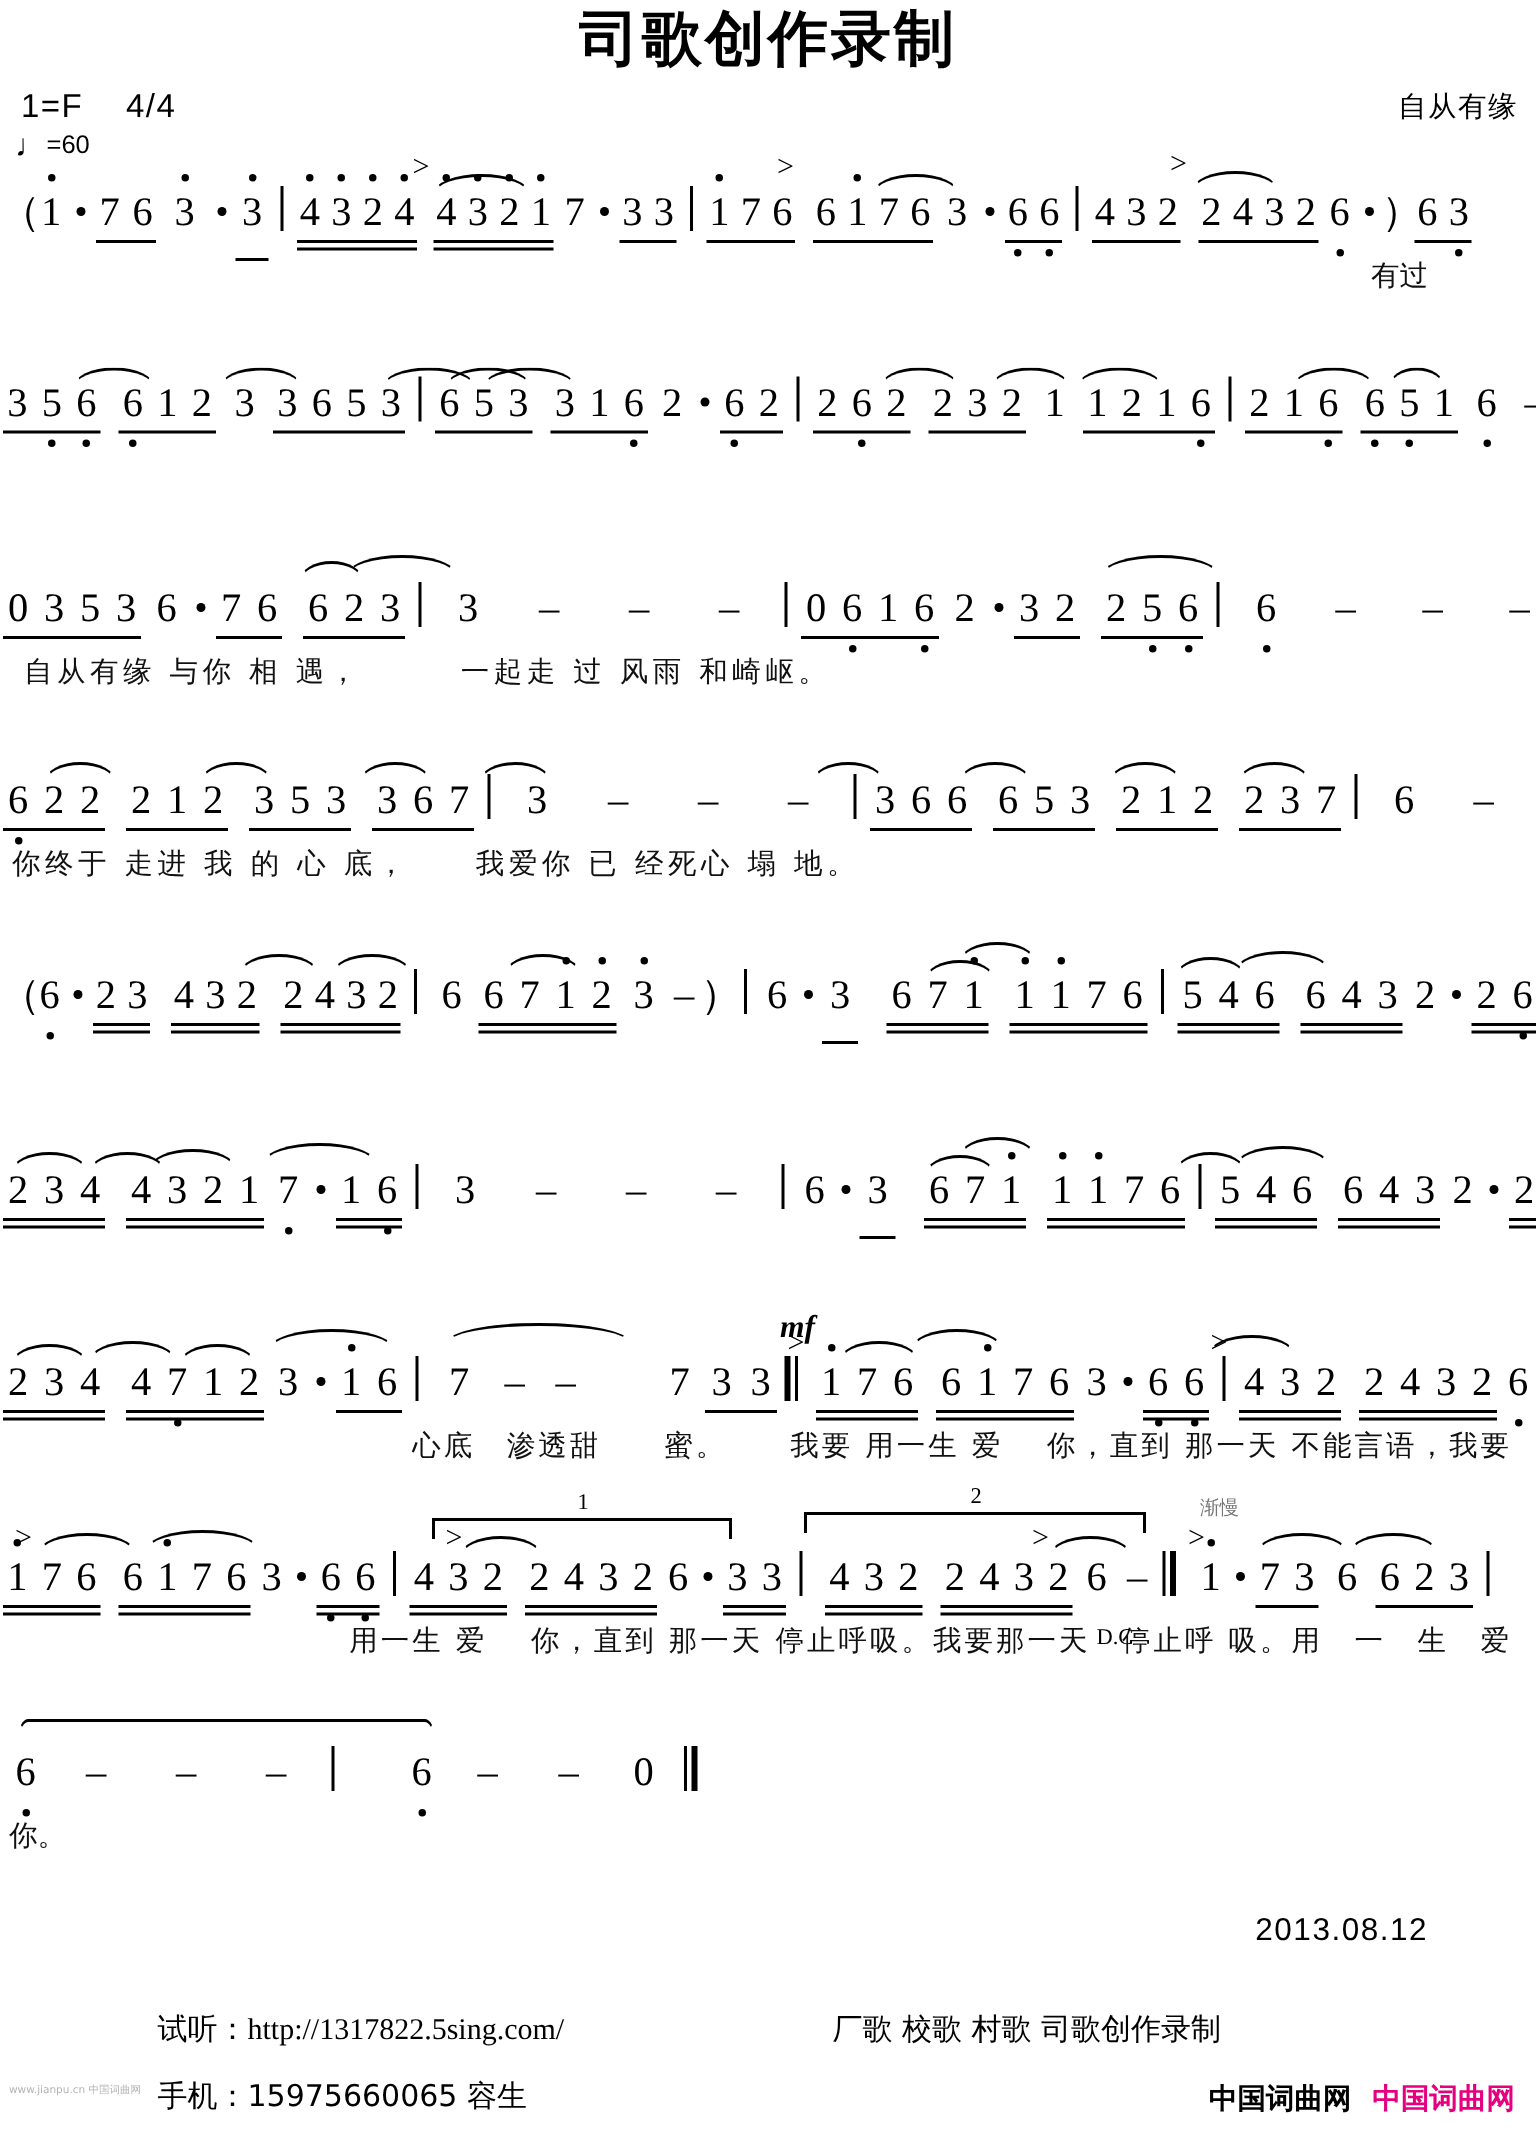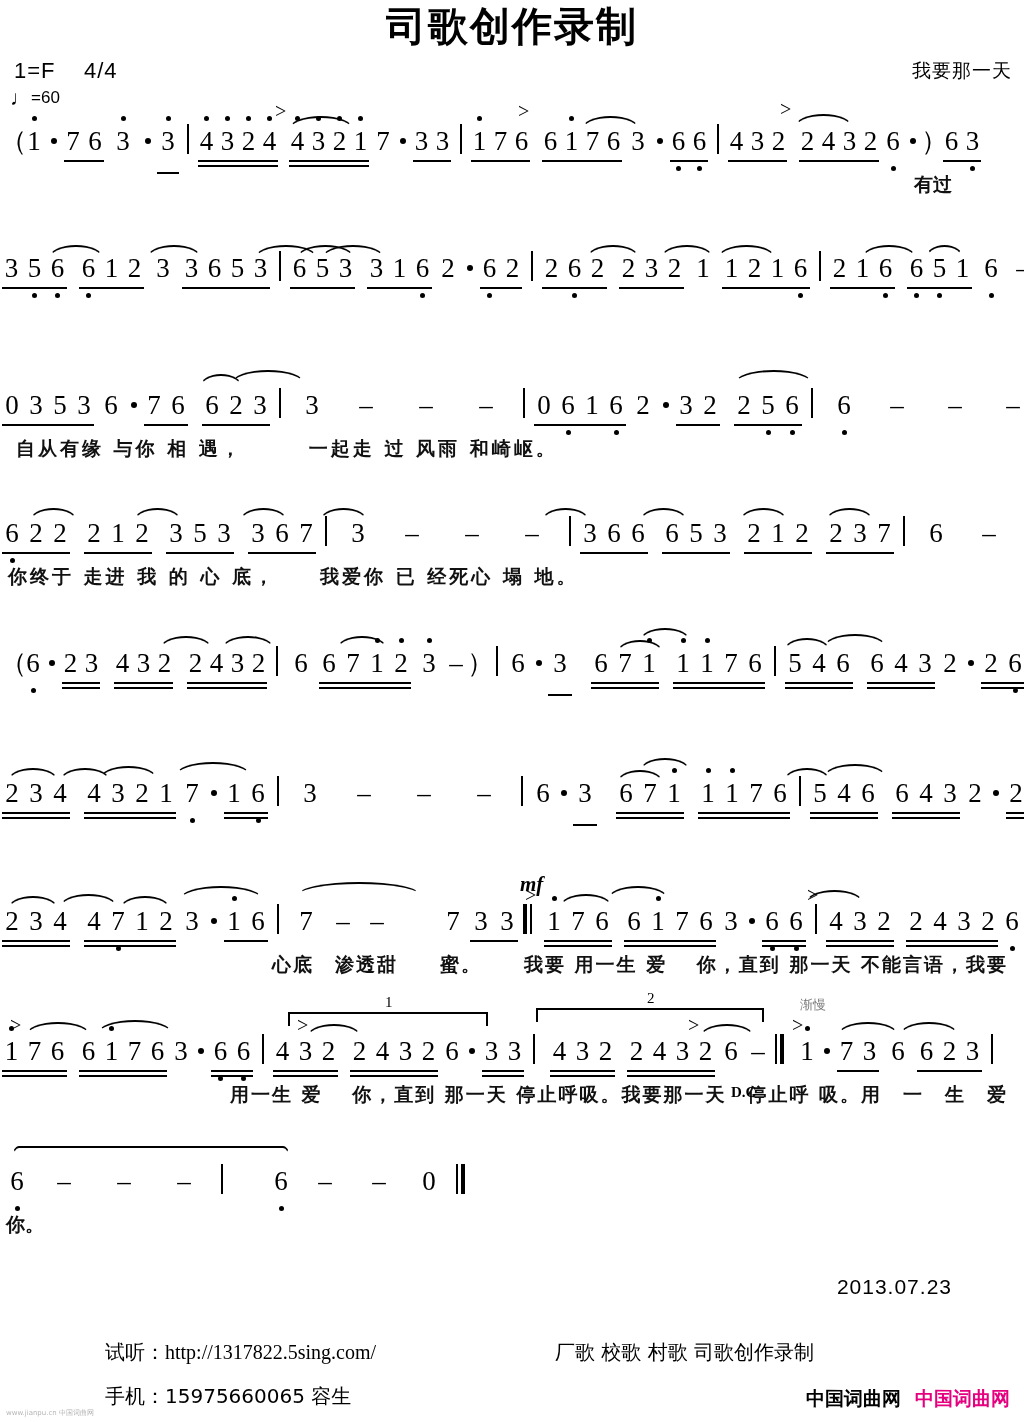--- a/index.html
+++ b/index.html
@@ -67,21 +67,20 @@
     position: relative;
     height: 62px;
     white-space: nowrap;
     font-size: 0;
   }
   .lyricrow {
     position: relative;
     height: 30px;
     white-space: nowrap;
     font-size: 0;
-    font-weight: bold;
   }
 
   
   .n {
     position: relative;
     display: inline-block;
     font-family: "Liberation Serif", serif;
     font-size: 27px;
     line-height: 34px;
     text-align: center;
@@ -283,41 +282,41 @@
     font-family: "DejaVu Sans", sans-serif;
     font-size: 19px;
     font-weight: bold;
     white-space: nowrap;
   }
   .watermark .pink { margin-left: 14px; }
 
   .tinymark {
     position: absolute;
     left: 6px;
-    bottom: 4px;
+    bottom: 24px;
     font-size: 7px;
     color: #9a9a9a;
     font-family: "DejaVu Sans", sans-serif;
     opacity: .75;
   }
 </style>
 </head>
 <body>
 
 <div class="title">司歌创作录制</div>
 
 <div class="keysig">
   <span>1=F</span>
   &nbsp;&nbsp;
   <span>4/4</span>
 </div>
 <div class="tempo">
   <span class="qnote">♩</span><span>=60</span>
 </div>
-<div class="composer">我要那一天</div>
+<div class="composer">自从有缘</div>
 
 <div class="system" style="top:108px;">
   <div class="noterow">
     <span class="n" style="width:22px"><span class="g">（</span></span>
     <span class="n" style="width:24px"><span class="g">1</span><span class="dotup"></span></span>
     <span class="augdot"></span>
     <span class="beamgrp l1" style="height:62px">
       <span class="n" style="width:22px"><span class="g">7</span></span>
       <span class="n" style="width:22px"><span class="g">6</span></span>
     </span>
@@ -965,21 +964,21 @@
     <span class="n" style="width:46px"><span class="g">0</span></span>
     <span class="bar final" style="width:32px"></span>
 
     <span class="slur" style="left:12px; top:-2px; width:276px; border-radius:14px 14px 0 0 / 26px 26px 0 0;"></span>
   </div>
   <div class="lyricrow">
     <span class="ly" style="width:120px; text-align:left; padding-left:6px;">你。</span>
   </div>
 </div>
 
-<div class="date">2013.07.23</div>
+<div class="date">2013.08.12</div>
 
 <div class="footcol left">
   <div>
     <span>试听：</span><span class="mono">http://1317822.5sing.com/</span>
   </div>
   <div>
     <span>手机：</span><span>15975660065 容生</span>
   </div>
 </div>
 

